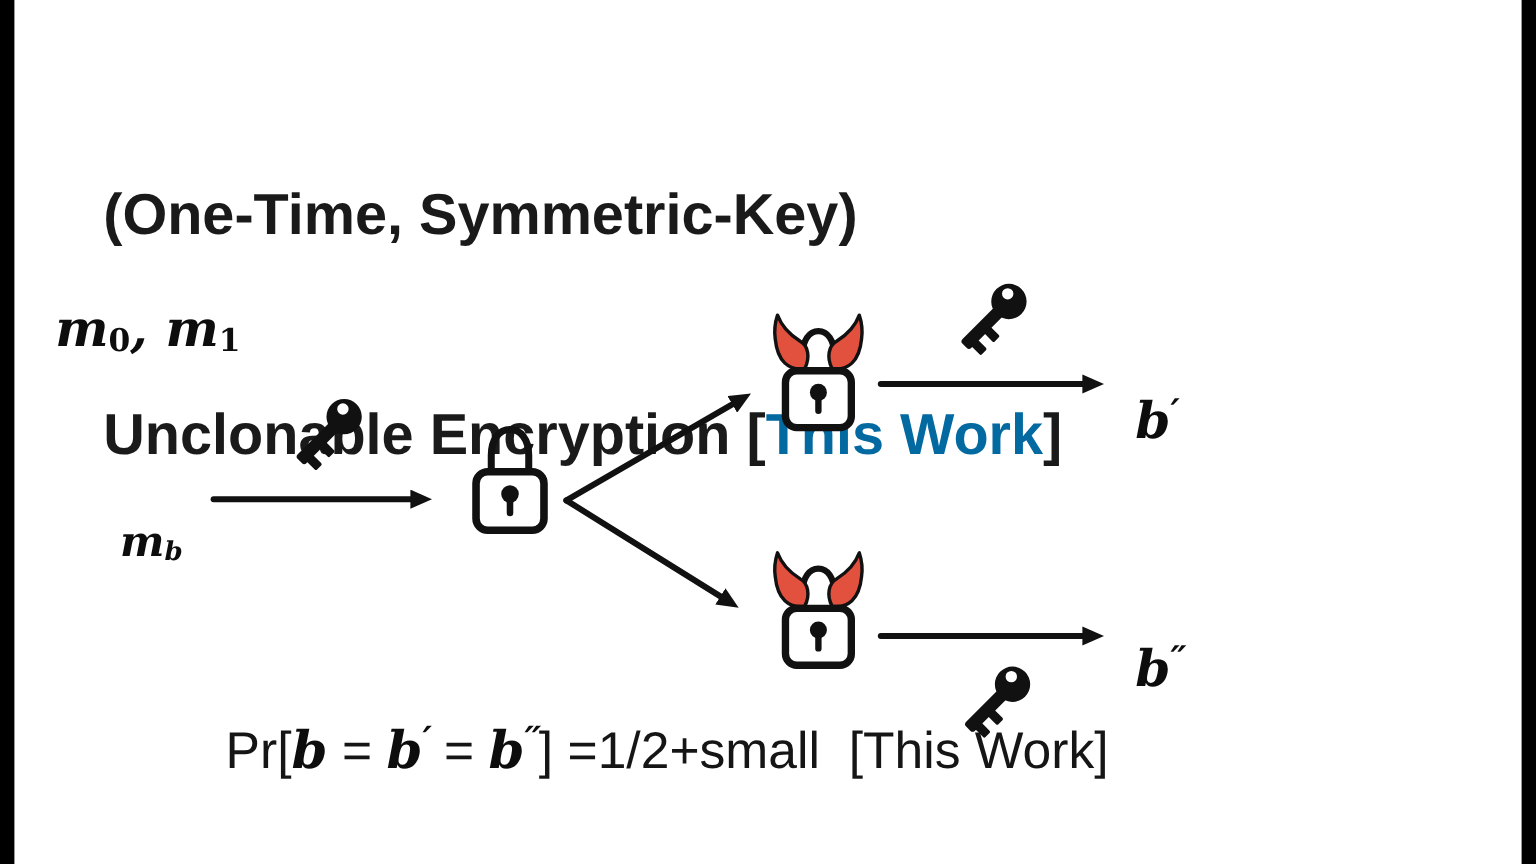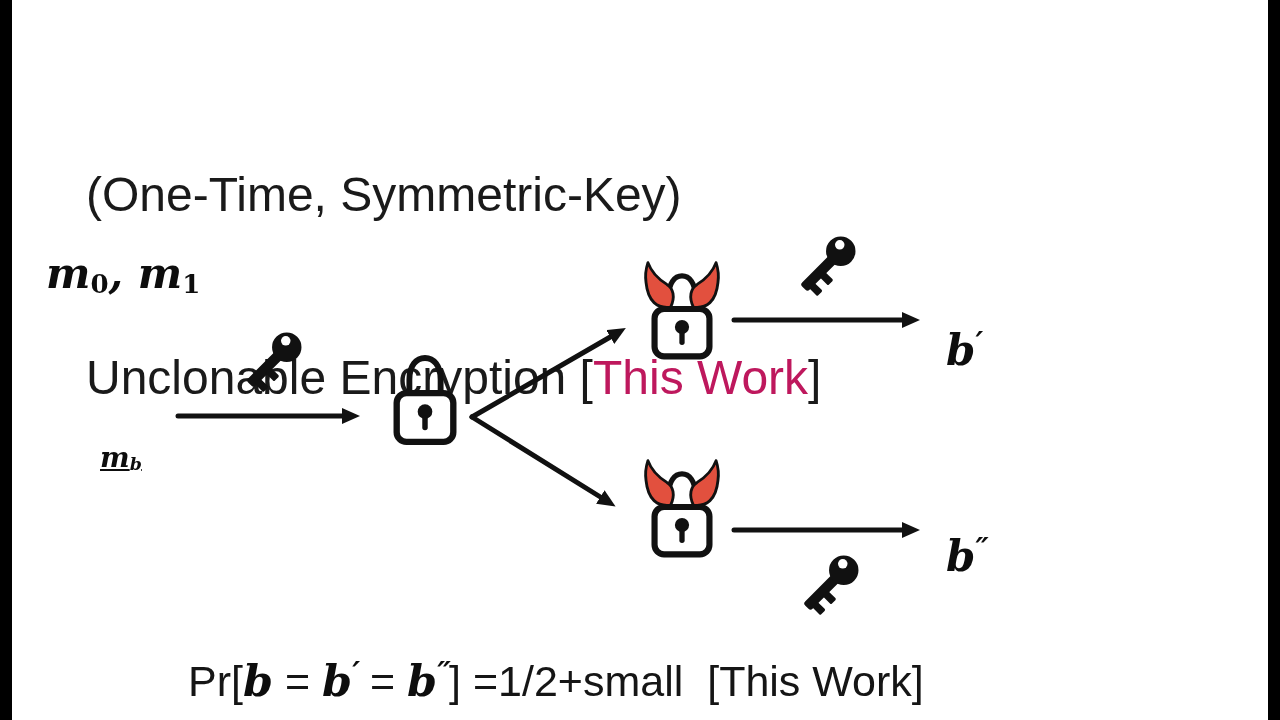--- a/index.html
+++ b/index.html
@@ -4,37 +4,37 @@
 <style>
   html,body{margin:0;padding:0;}
   body{width:1280px;height:720px;background:#ffffff;}
   .stage{position:relative;width:1280px;height:720px;background:#ffffff;overflow:hidden;
          font-family:"Liberation Sans",sans-serif;color:#151515;}
   .bar{position:absolute;top:0;width:12px;height:720px;background:#000000;}
   .bar.left{left:0;}
   .bar.right{right:0;}
 
   
-  .title{position:absolute;left:86px;top:42px;font-size:48px;line-height:61px;
-         color:#1a1a1a;font-weight:400;white-space:pre;}
-  .title .red{color:#be185d;}
+  .title{position:absolute;left:86px;top:27px;font-size:48px;line-height:61px;
+         color:#1a1a1a;font-weight:700;white-space:pre;}
+  .title .red{color:#0369a1;}
 
   
   .math{position:absolute;font-family:"DejaVu Serif","Liberation Serif",serif;
         font-style:italic;font-weight:bold;color:#0d0d0d;white-space:pre;margin-top:33px;}
   .m0m1{left:46px;top:216px;font-size:42px;}
-  .mb{left:100px;top:408px;font-size:28px;text-decoration:underline;}
+  .mb{left:100px;top:398px;font-size:35px;}
   .bprime{left:946px;top:292px;font-size:42px;}
   .bdprime{left:946px;top:498px;font-size:42px;}
   .sub{font-size:62%;vertical-align:-0.18em;}
   .sub.digit{font-style:normal;}
   .prime{font-size:70%;vertical-align:0.42em;letter-spacing:-2px;}
 
   
-  .formula{position:absolute;left:188px;top:655px;font-size:43px;color:#151515;white-space:pre;}
+  .formula{position:absolute;left:188px;top:600px;font-size:43px;color:#151515;white-space:pre;}
   .formula .mathb{font-family:"DejaVu Serif","Liberation Serif",serif;font-style:italic;font-weight:bold;color:#0d0d0d;}
 
   
   .icon{position:absolute;}
   .key1{left:236px;top:322px;width:76px;height:76px;}
   .key2{left:790px;top:226px;width:76px;height:76px;}
   .key3{left:793px;top:545px;width:76px;height:76px;}
   .lock-main{left:384px;top:346px;width:82px;height:102px;}
   .devil-top{left:642px;top:256px;width:80px;height:106px;}
   .devil-bottom{left:642px;top:454px;width:80px;height:106px;}

